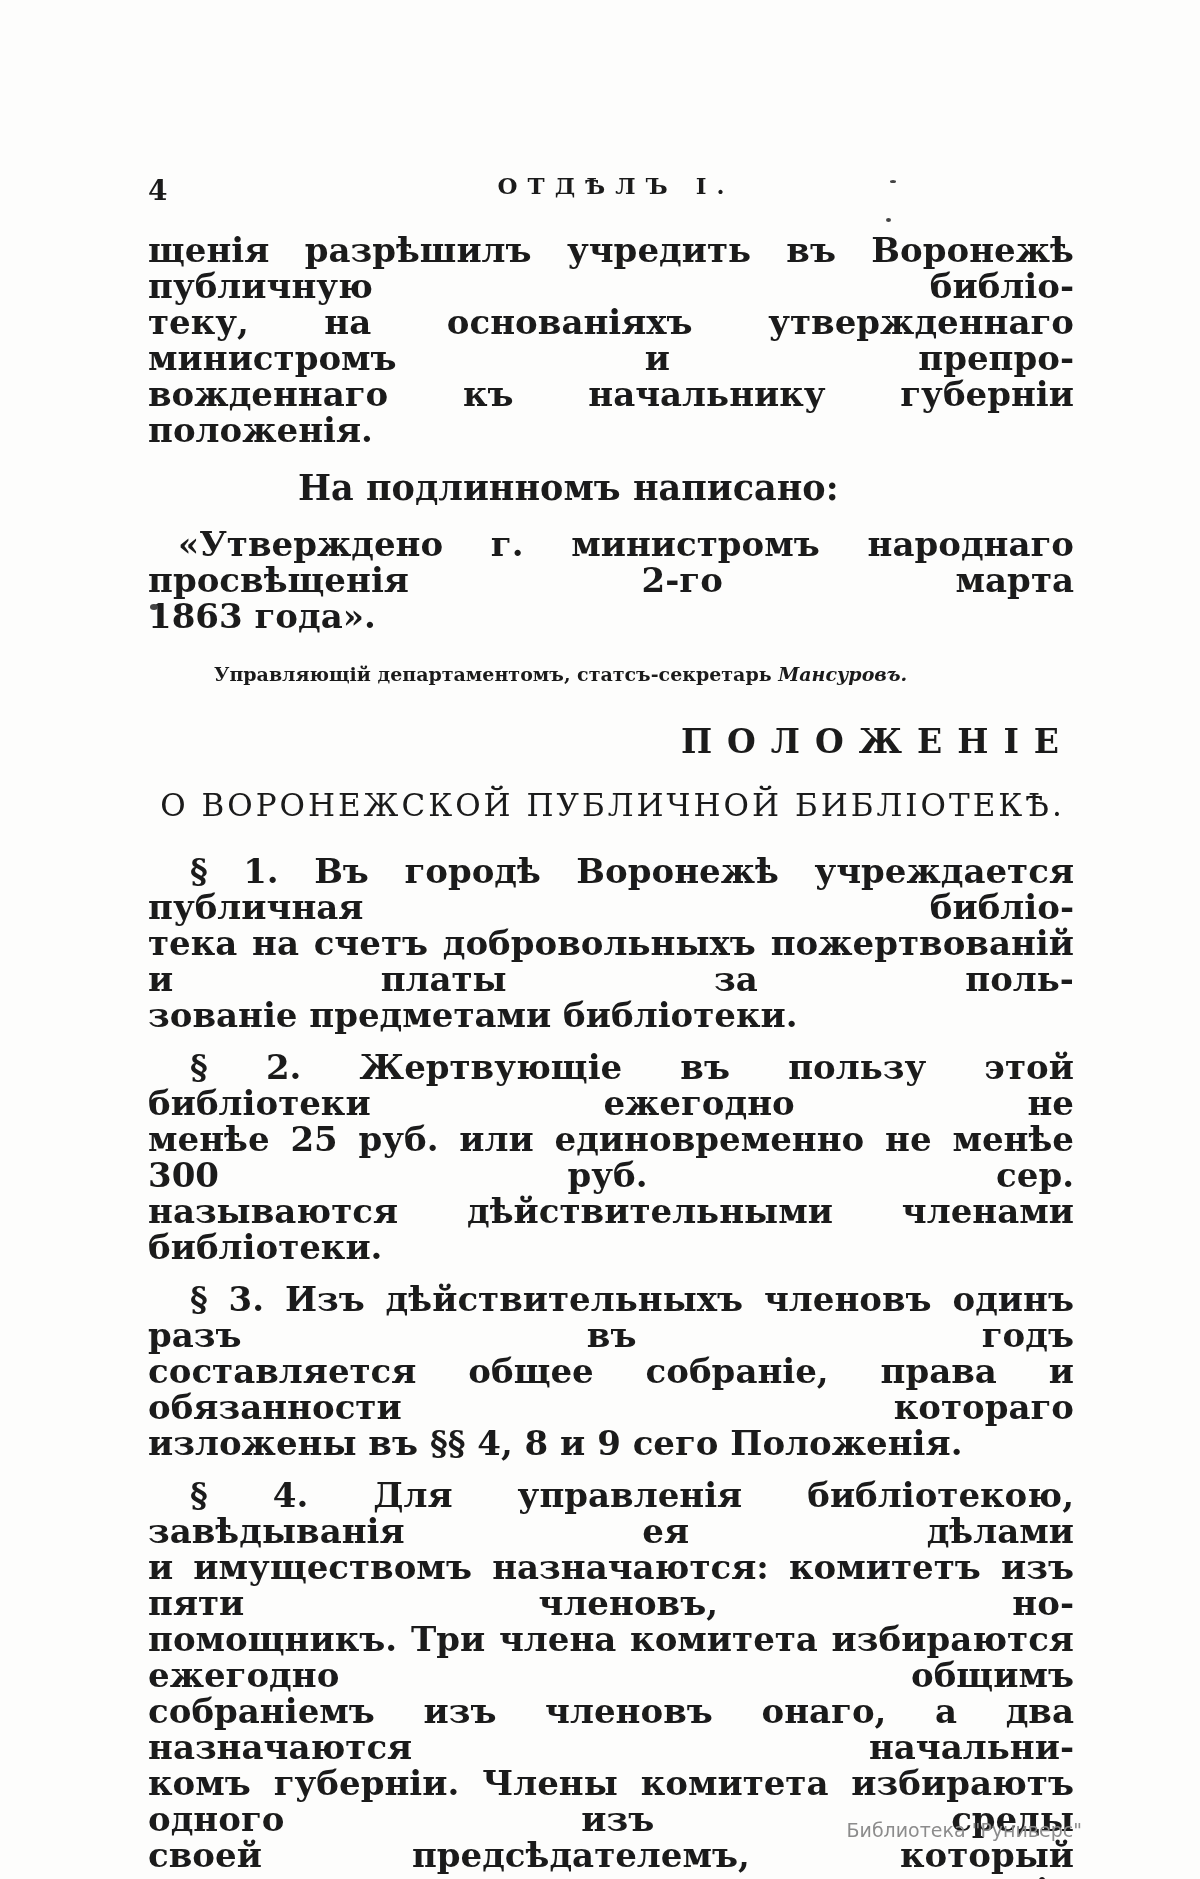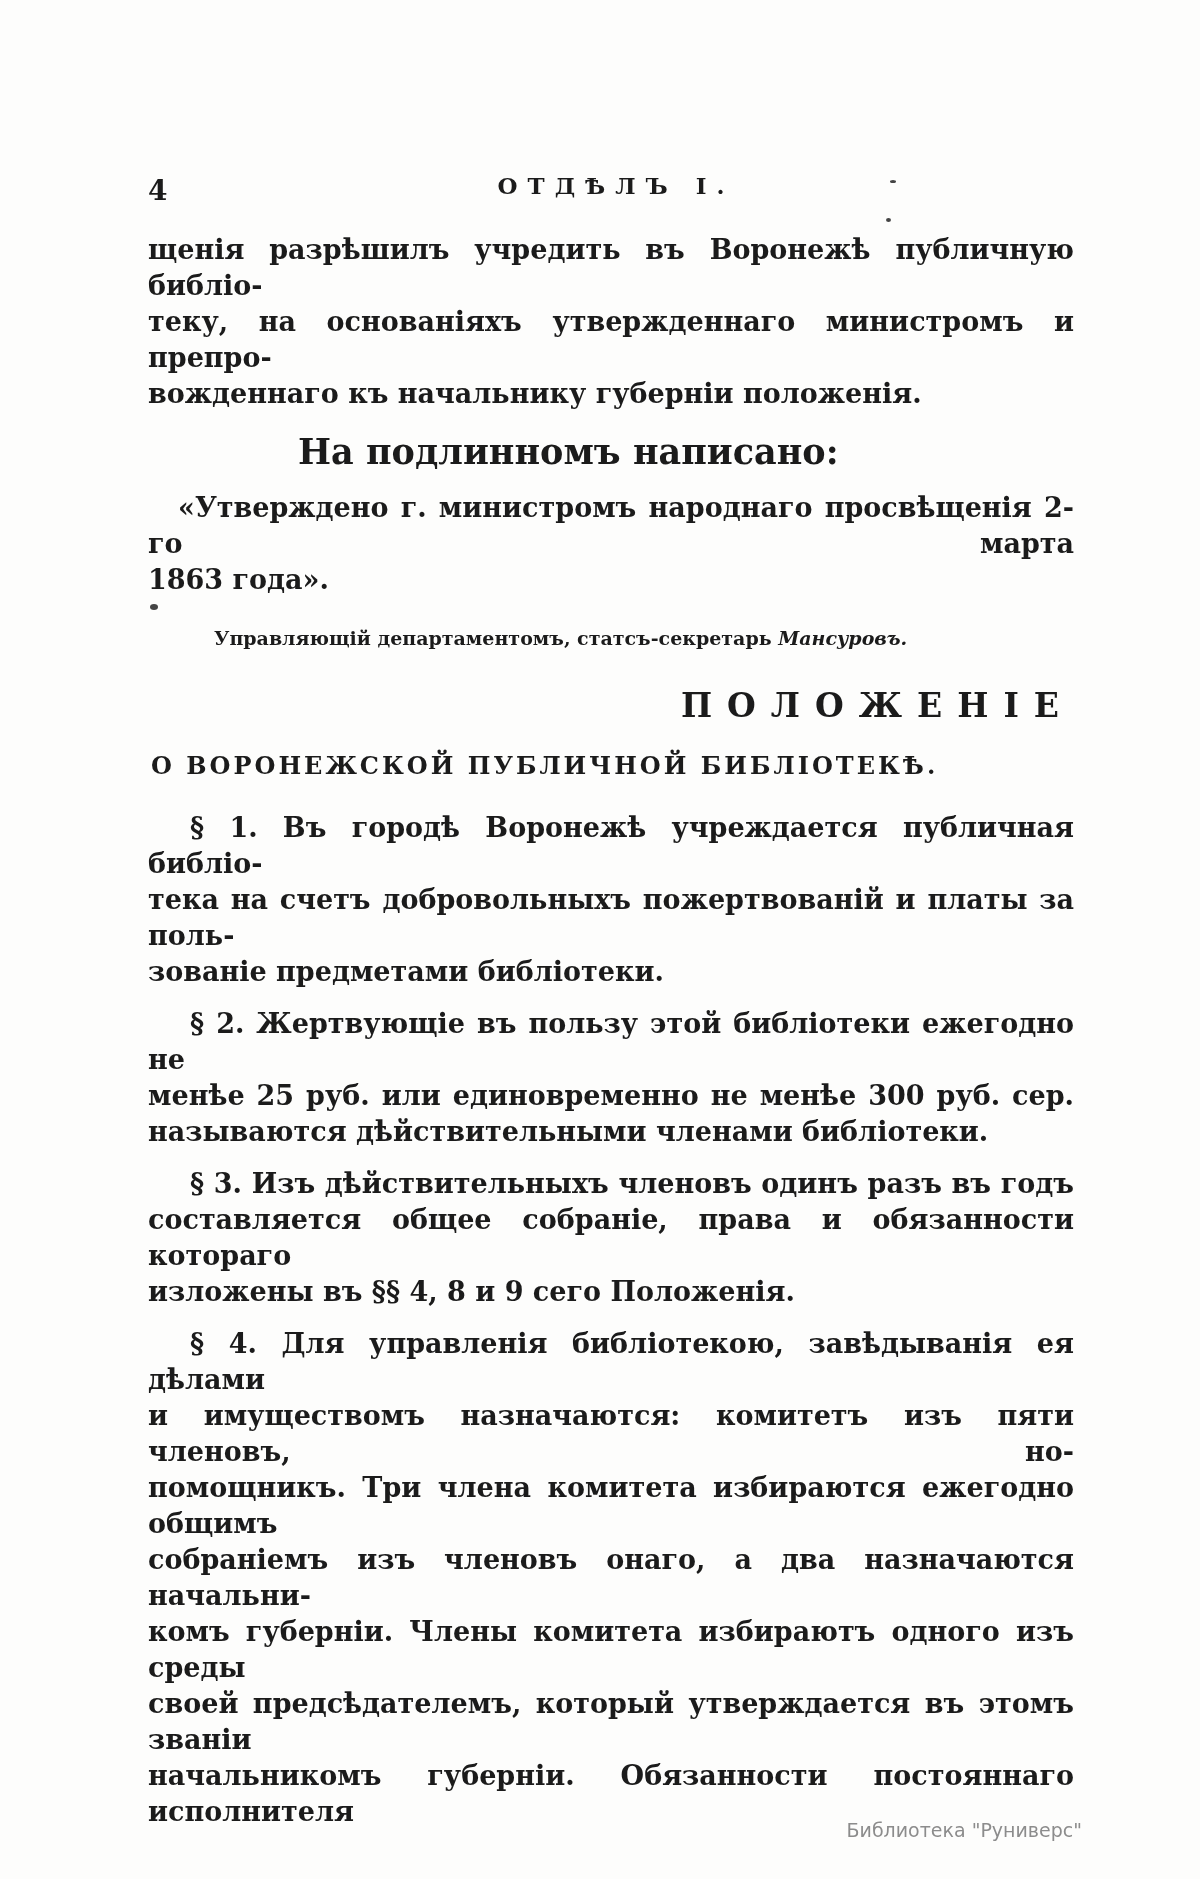--- a/index.html
+++ b/index.html
@@ -38,21 +38,21 @@
   .section-title {
     display: block;
     text-align: center;
     font-size: 23px;
     letter-spacing: 10px;
     padding-left: 10px; 
   }
 
   .para {
     font-weight: bold;
-    font-size: 27px;
+    font-size: 34px;
     line-height: 36px;
     margin-bottom: 16px;
   }
   .para .line { text-align: justify; text-align-last: justify; }
   .para .line:last-child { text-align-last: left; }
   .para.indent .line:first-child { text-indent: 42px; }
   .para.italic { }
   .para.italic .line:first-child { text-indent: 30px; }
 
   .inscription-label {
@@ -74,22 +74,23 @@
 
   .doc-title {
     text-align: right;
     font-weight: bold;
     font-size: 33px;
     letter-spacing: 15px;
     padding-left: 15px;
     margin: 30px 0 26px;
   }
   .doc-subtitle {
-    font-weight: bold;
-    font-size: 24px;
+    text-align: center;
+    font-weight: normal;
+    font-size: 31px;
     letter-spacing: 3px;
     padding-left: 3px;
     margin: 0 0 30px;
   }
 
   .watermark {
     position: absolute;
     right: 118px;
     bottom: 38px;
     font-family: "DejaVu Sans", sans-serif;

